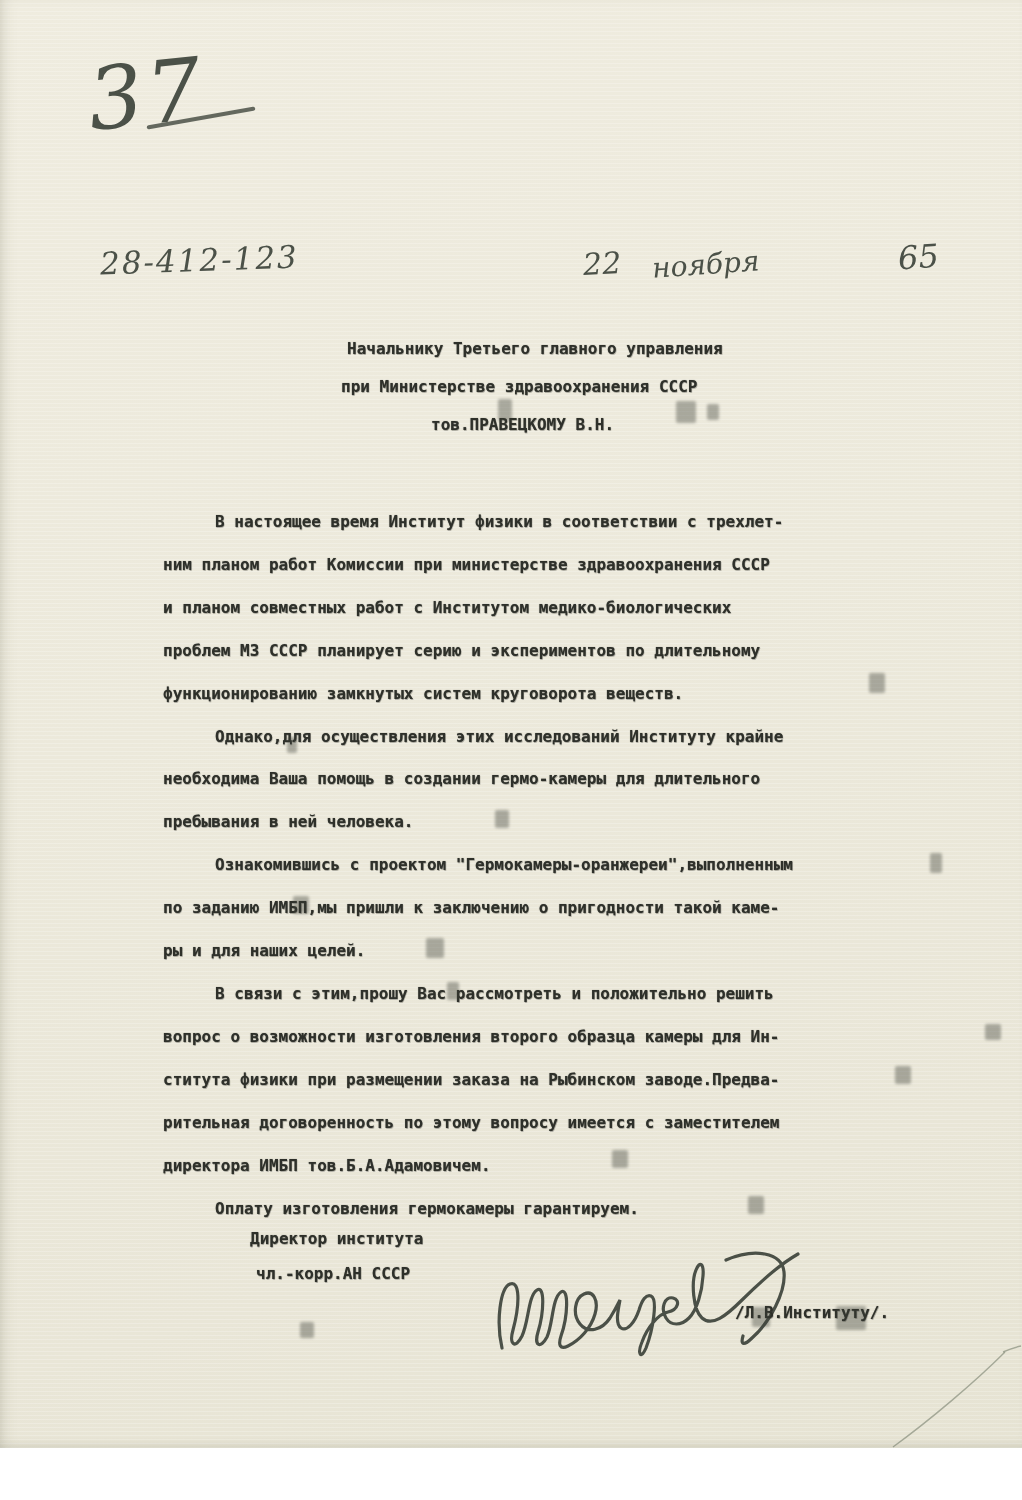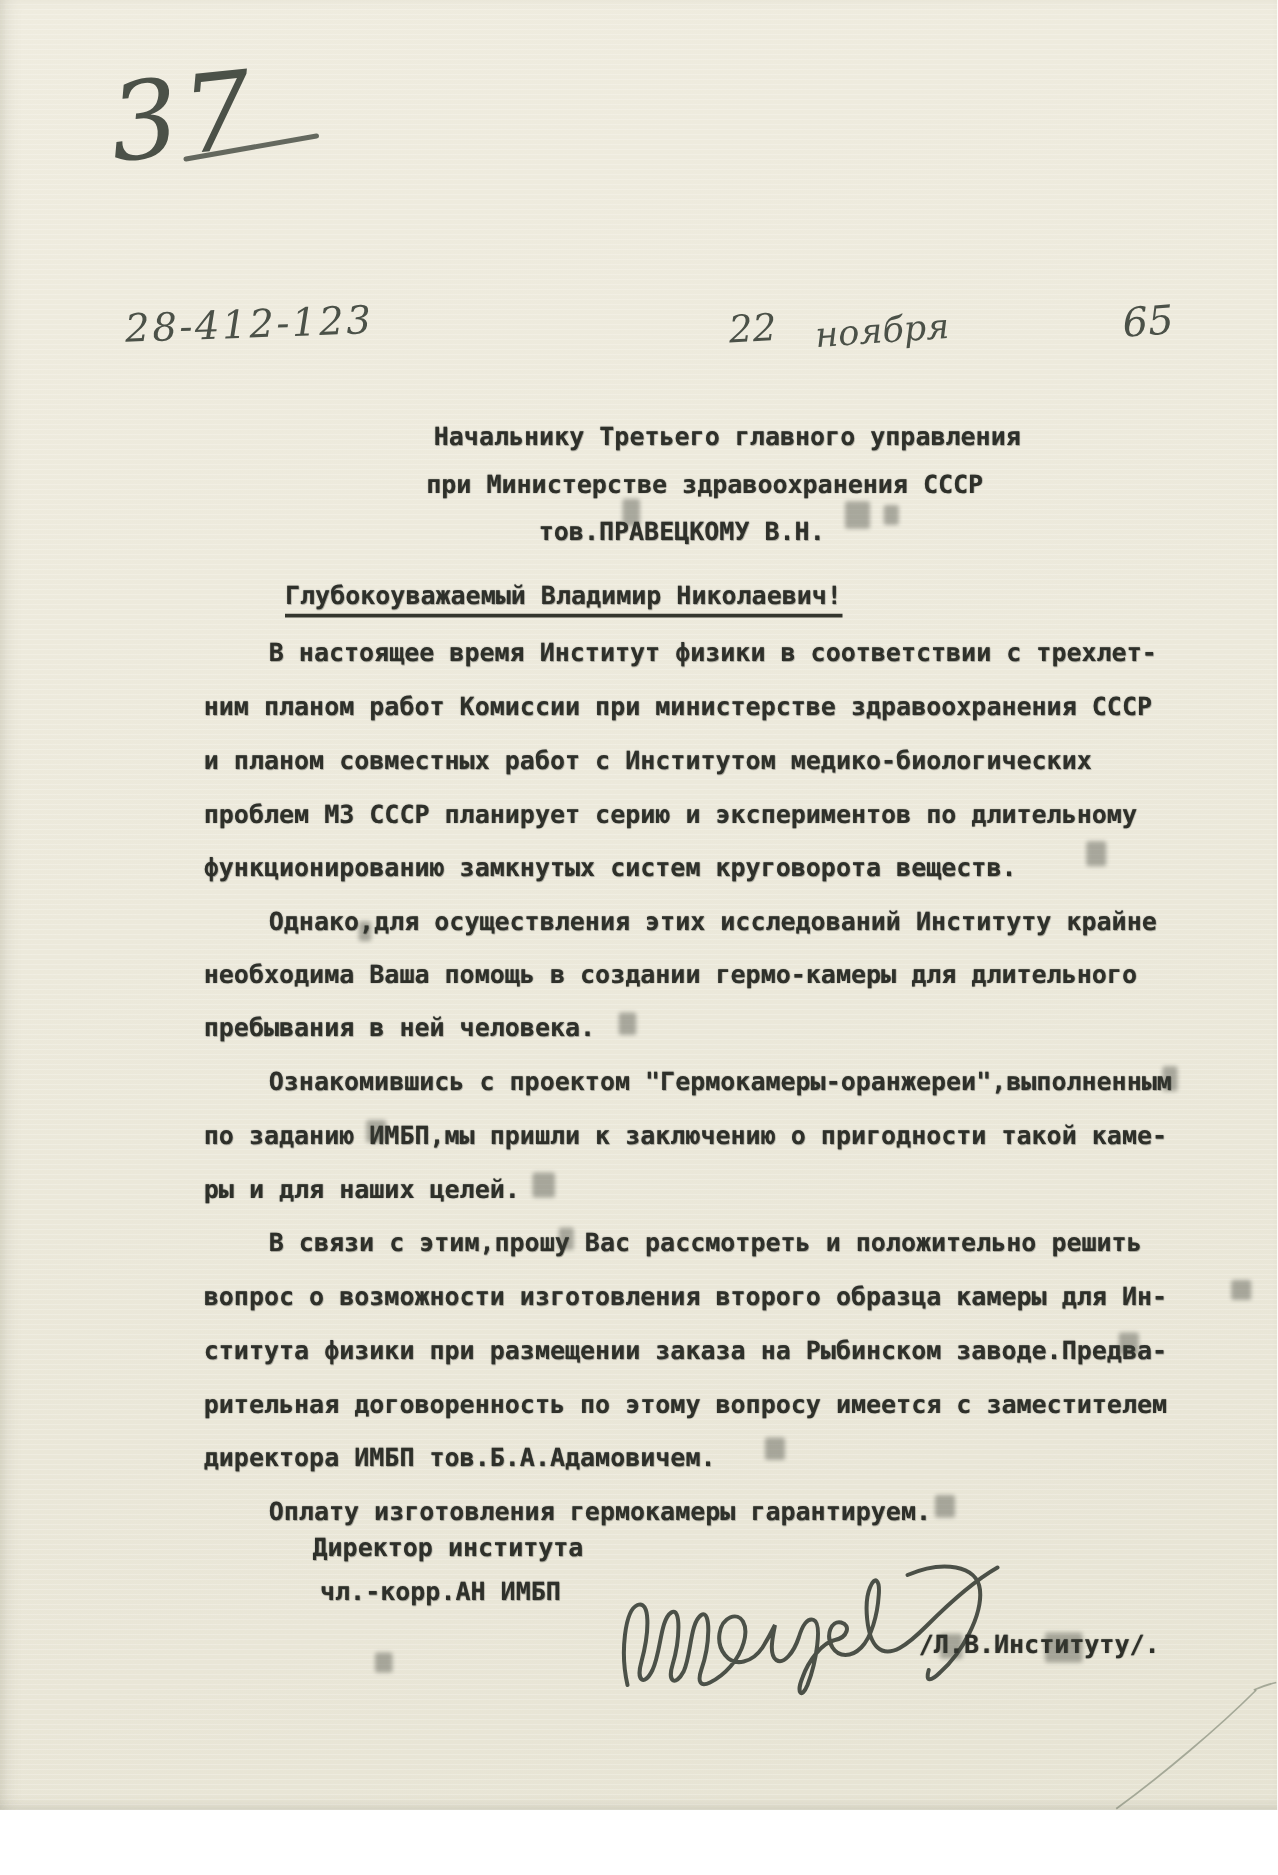--- a/index.html
+++ b/index.html
@@ -12,21 +12,21 @@
     position:absolute;left:0;top:0;width:1022px;height:1448px;
     background:
       repeating-linear-gradient(0deg, rgba(255,255,255,.22) 0 1px, rgba(0,0,0,0) 1px 4px),
       linear-gradient(165deg,#efecdf 0%,#ece9db 45%,#e9e6d7 80%,#e6e3d3 100%);
     box-shadow: inset 10px 0 16px -10px rgba(90,90,70,.25), inset 0 -8px 12px -8px rgba(90,90,70,.2);
   }
   .typed{
     font-family:"DejaVu Sans Mono",monospace;
     font-weight:bold;
     color:#2e302a;
-    font-size:20px;
+    font-size:16px;
     text-shadow:0 0 1px rgba(46,48,42,.55), .6px .6px 0 rgba(46,48,42,.28);
     white-space:pre;
   }
   .hand{
     font-family:"DejaVu Serif",serif;
     font-style:italic;
     color:#4b5148;
     white-space:pre;
   }
   .abs{position:absolute;}
@@ -70,21 +70,20 @@
     <div class="abs hand date-day">22</div>
     <div class="abs hand date-month">ноября</div>
     <div class="abs hand date-year">65</div>
 
     <div class="abs recipient">
       <div class="typed a1">Начальнику Третьего главного управления</div>
       <div class="typed a2">при Министерстве здравоохранения СССР</div>
       <div class="typed a3">тов.ПРАВЕЦКОМУ В.Н.</div>
     </div>
 
-    <div class="abs typed salutation">Глубокоуважаемый Владимир Николаевич!</div>
 
     <div class="abs body-block">
       <div class="typed indent">В настоящее время Институт физики в соответствии с трехлет-</div>
       <div class="typed">ним планом работ Комиссии при министерстве здравоохранения СССР</div>
       <div class="typed">и планом совместных работ с Институтом медико-биологических</div>
       <div class="typed">проблем МЗ СССР планирует серию и экспериментов по длительному</div>
       <div class="typed">функционированию замкнутых систем круговорота веществ.</div>
       <div class="typed indent">Однако,для осуществления этих исследований Институту крайне</div>
       <div class="typed">необходима Ваша помощь в создании гермо-камеры для длительного</div>
       <div class="typed">пребывания в ней человека.</div>
@@ -94,21 +93,21 @@
       <div class="typed indent">В связи с этим,прошу Вас рассмотреть и положительно решить</div>
       <div class="typed">вопрос о возможности изготовления второго образца камеры для Ин-</div>
       <div class="typed">ститута физики при размещении заказа на Рыбинском заводе.Предва-</div>
       <div class="typed">рительная договоренность по этому вопросу имеется с заместителем</div>
       <div class="typed">директора ИМБП тов.Б.А.Адамовичем.</div>
       <div class="typed indent">Оплату изготовления гермокамеры гарантируем.</div>
     </div>
 
     <div class="abs signoff-left">
       <div class="typed">Директор института</div>
-      <div class="typed s2">чл.-корр.АН ИМБП</div>
+      <div class="typed s2">чл.-корр.АН СССР</div>
     </div>
 
     <svg class="abs sig-svg" width="320" height="122" viewBox="0 0 320 122">
       <g fill="none" stroke="#3a4038" stroke-width="3.2" stroke-linecap="round" opacity="0.9">
         <path d="M 14 110 C 8 84, 12 50, 22 46 C 32 42, 32 66, 25 92 C 21 106, 27 112, 34 98
                  C 41 83, 40 58, 49 52 C 57 47, 56 74, 50 94 C 46 107, 52 112, 59 99
                  C 65 86, 64 60, 73 54 C 81 49, 80 78, 73 98 C 70 107, 72 112, 80 108
                  C 92 102, 103 90, 107 76 C 111 62, 105 52, 96 56 C 87 60, 84 76, 92 86
                  C 100 96, 114 92, 122 80 C 127 72, 130 66, 132 62 C 130 72, 127 86, 133 90
                  C 139 94, 147 84, 151 72 C 154 62, 158 56, 163 58 C 170 61, 165 92, 158 110

